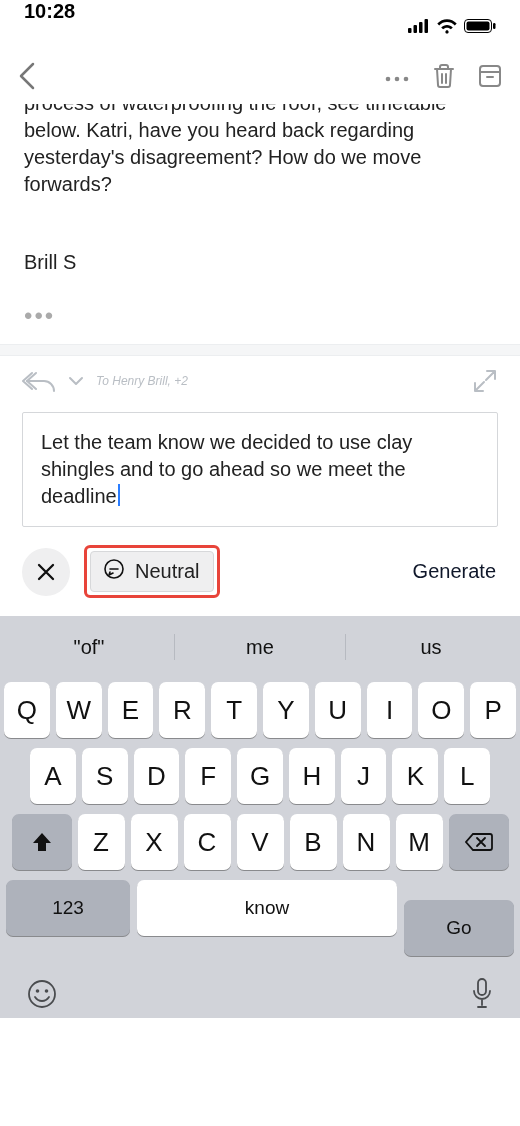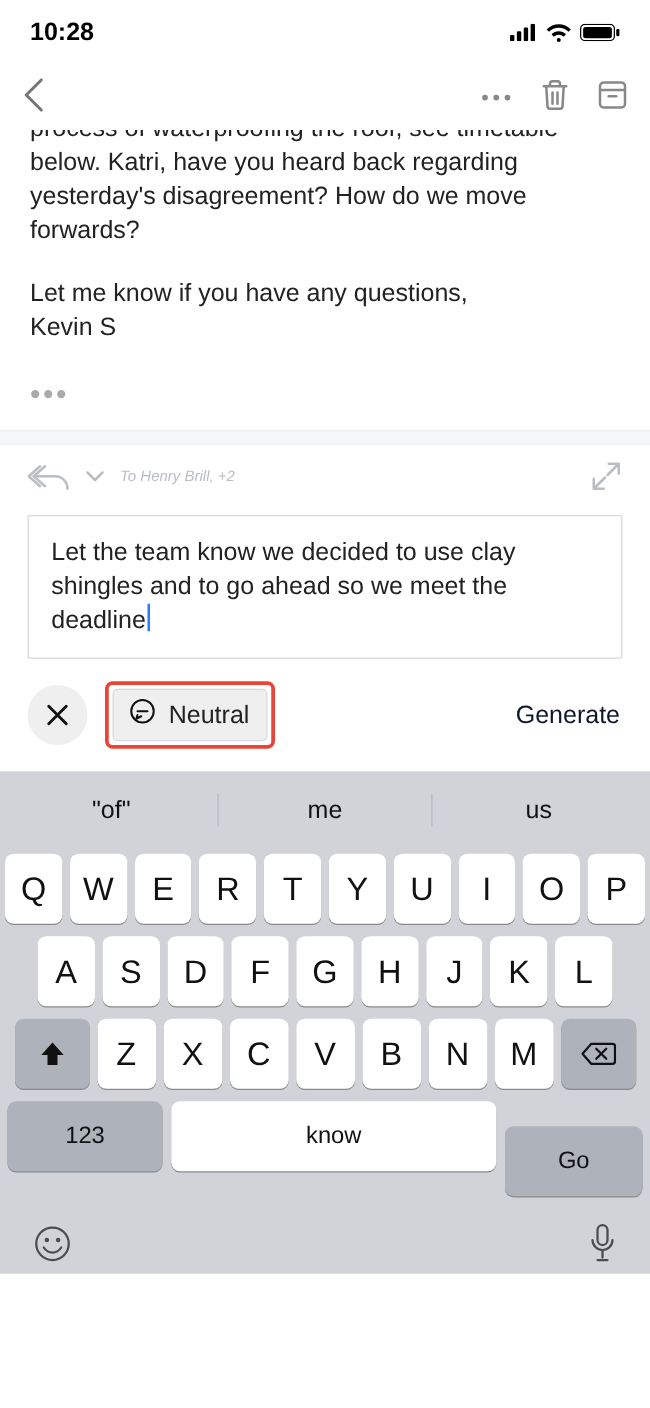--- a/index.html
+++ b/index.html
@@ -1,19 +1,19 @@
 <!DOCTYPE html>
 <html><head>
 <meta charset="utf-8">
 <style>
   * { box-sizing: border-box; margin: 0; padding: 0; font-family: -apple-system, Helvetica, Arial, sans-serif; }
   html, body { width: 520px; height: 1126px; background: #fff; overflow: hidden; }
 
   
-  .status { height: 52px; display: flex; align-items: center; justify-content: space-between; padding: 0 24px; font-weight: 600; font-size: 20px; }
+  .status { height: 52px; display: flex; justify-content: space-between; padding: 0 24px; font-weight: 600; font-size: 20px; }
   .status .right { display: flex; align-items: center; gap: 6px; }
   .status svg { display: block; }
 
   
   .nav { height: 52px; display: flex; align-items: center; justify-content: space-between; padding: 0 18px; }
   .nav .left, .nav .right { display: flex; align-items: center; gap: 22px; }
   .nav-icon { color: #555; }
 
   
   .mail-body { padding: 0 24px 12px 24px; font-size: 20px; line-height: 1.35; color: #222; overflow: hidden; }
@@ -118,21 +118,21 @@
           <rect x="2" y="2" width="20" height="20" rx="3" fill="none" stroke="#888" stroke-width="2"></rect>
           <line x1="2" y1="8" x2="22" y2="8" stroke="#888" stroke-width="2"></line>
           <line x1="9" y1="13" x2="15" y2="13" stroke="#888" stroke-width="2" stroke-linecap="round"></line>
         </svg>
     </span>
   </div>
 </div>
 
 <div class="mail-body">
   <p class="clip"><span>process of waterproofing the roof, see timetable</span> <span>below. Katri, have you heard back regarding yesterday's disagreement? How do we move forwards?</span></p>
-  <p><span>Let me know if you have any questions,</span><br><span>Kevin S</span></p>
+  <p><br><span>Brill S</span></p>
   <div class="more-dots">•••</div>
 </div>
 
 <div class="divider"></div>
 
 <div class="reply-head">
   <span>
     <svg width="34" height="22" viewBox="0 0 34 22">
         <path d="M14 3 L5 11 L14 19 M10 3 L1 11 L10 19" fill="none" stroke="#b9bec4" stroke-width="2" stroke-linecap="round" stroke-linejoin="round"></path>
         <path d="M5 11 H22 a10 10 0 0 1 10 10" fill="none" stroke="#b9bec4" stroke-width="2" stroke-linecap="round"></path>

